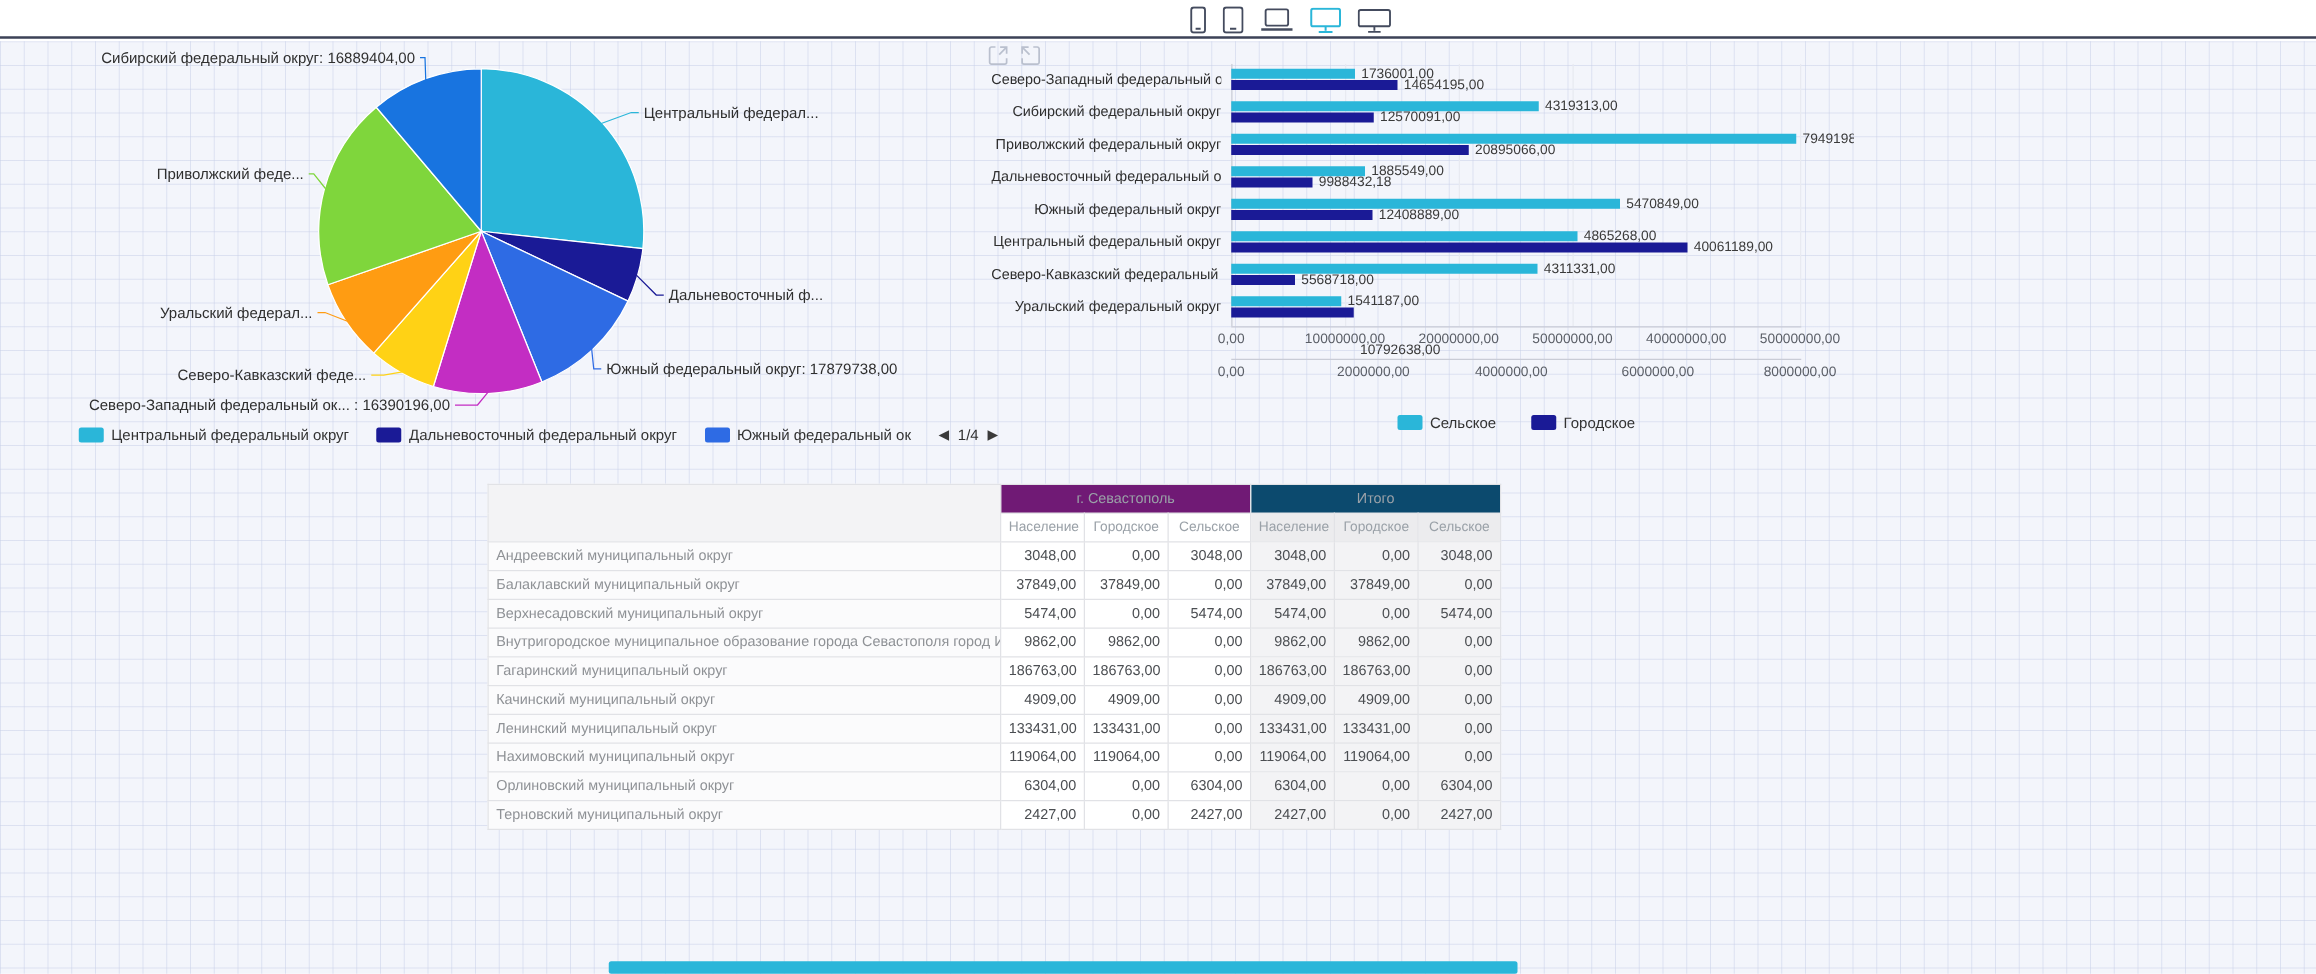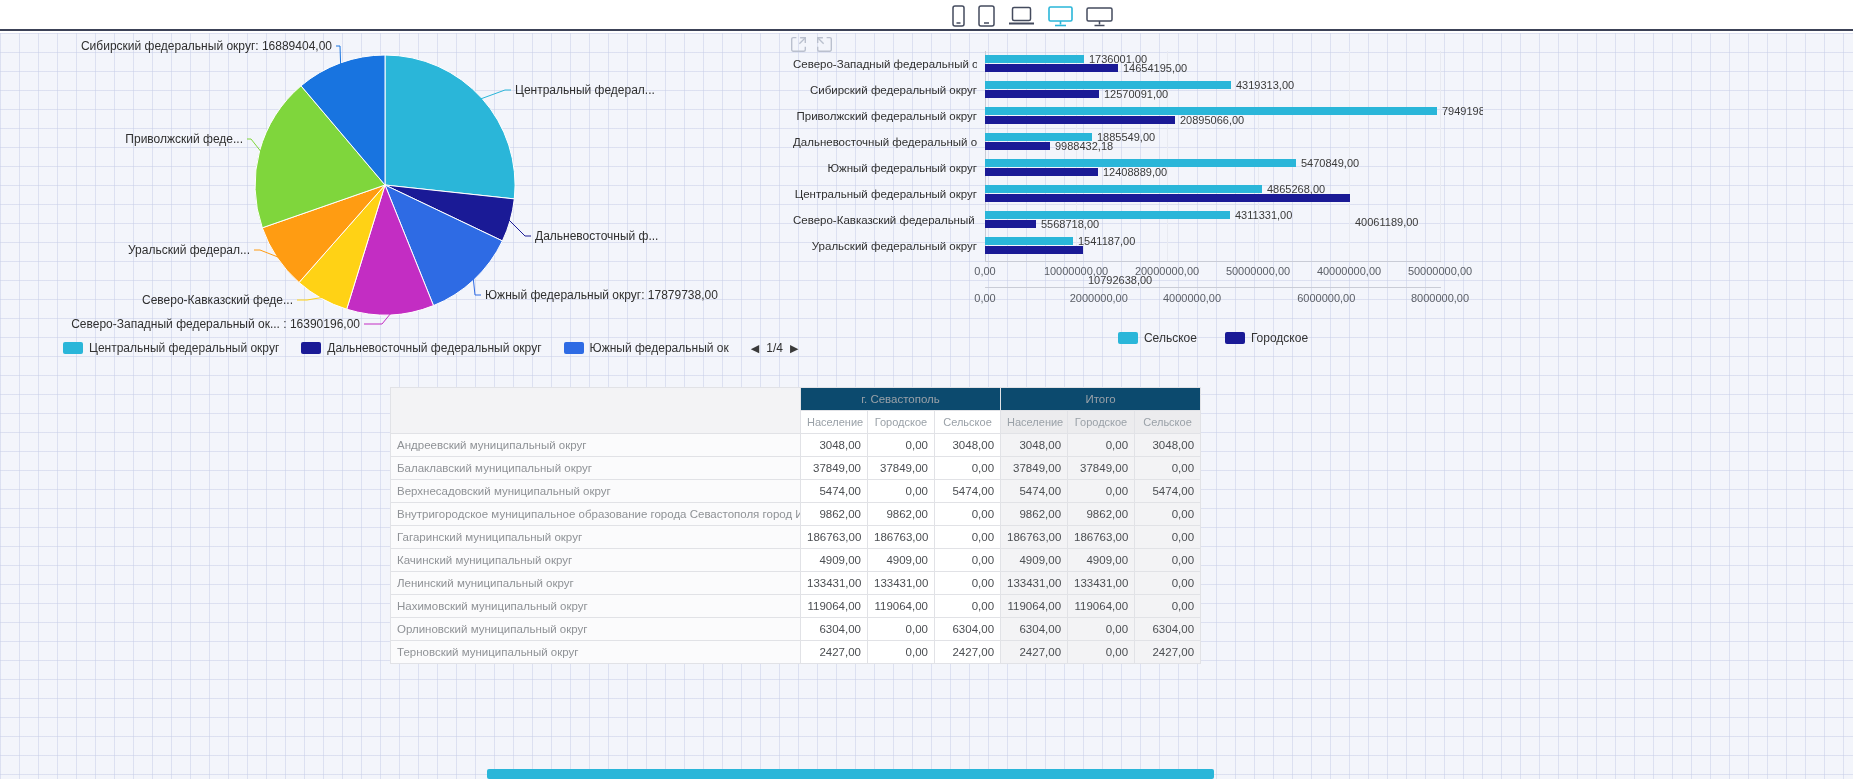--- a/index.html
+++ b/index.html
@@ -69,21 +69,21 @@
 
   
   #table-widget { position:absolute; left:390px; top:354px; }
   #data-table { border-collapse:collapse; table-layout:fixed; width:810px; background:#fff; }
   #data-table th, #data-table td {
     border:1px solid #e1e2e6; height:23px; padding:0 6px;
     font-weight:normal; font-size:11.5px; overflow:hidden; white-space:nowrap;
   }
   #data-table th.corner { background:#f3f3f5; }
   #data-table th.group  { text-align:center; color:#9aa1a8; font-size:11.5px; }
-  #data-table th.g0 { background:#0c4a6e; }
+  #data-table th.g0 { background:#701a75; }
   #data-table th.g1 { background:#0c4a6e; }
   #data-table th.sub { text-align:center; color:#9aa1a8; font-size:11px; }
   #data-table th.s0 { background:#ffffff; }
   #data-table th.s1 { background:#ececee; }
   #data-table td.name { background:#fbfbfc; color:#8f9296; text-align:left; }
   #data-table td.num  { text-align:right; color:#4b4e52; }
   #data-table td.gA { background:#ffffff; }
   #data-table td.gB { background:#f3f3f5; }
 
   
@@ -246,21 +246,21 @@
           <div class="bar" style="left: 192px; top: 4px; width: 311px; background: rgb(42, 182, 217);"></div>
           <span class="bar-val" style="left: 508px; top: 3px;">5470849,00</span>
           <div class="bar" style="left: 192px; top: 13px; width: 113px; background: rgb(26, 26, 150);"></div>
           <span class="bar-val" style="left: 310px; top: 12px;">12408889,00</span>
         </div>
         <div class="bar-row" style="top: 130px;">
           <div class="bar-cat">Центральный федеральный округ</div>
           <div class="bar" style="left: 192px; top: 4px; width: 277px; background: rgb(42, 182, 217);"></div>
           <span class="bar-val" style="left: 474px; top: 3px;">4865268,00</span>
           <div class="bar" style="left: 192px; top: 13px; width: 365px; background: rgb(26, 26, 150);"></div>
-          <span class="bar-val" style="left: 562px; top: 12px; margin-top: 24px;">40061189,00</span>
+          <span class="bar-val" style="left: 562px; top: 12px;">40061189,00</span>
         </div>
         <div class="bar-row" style="top: 156px;">
           <div class="bar-cat">Северо-Кавказский федеральный ...</div>
           <div class="bar" style="left: 192px; top: 4px; width: 245px; background: rgb(42, 182, 217);"></div>
           <span class="bar-val" style="left: 442px; top: 3px;">4311331,00</span>
           <div class="bar" style="left: 192px; top: 13px; width: 51px; background: rgb(26, 26, 150);"></div>
           <span class="bar-val" style="left: 248px; top: 12px;">5568718,00</span>
         </div>
         <div class="bar-row" style="top: 182px;">
           <div class="bar-cat">Уральский федеральный округ</div>
@@ -276,21 +276,21 @@
         <span class="tick-label" style="left: 283px;">10000000,00</span>
         <span class="tick-label" style="left: 374px;">20000000,00</span>
         <span class="tick-label" style="left: 465px;">50000000,00</span>
         <span class="tick-label" style="left: 556px;">40000000,00</span>
         <span class="tick-label" style="left: 647px;">50000000,00</span>
       </div>
     <div class="bar-hline" style="top:236px;"></div>
     <div id="bar-axis-2" class="bar-axis" style="top:241px;">
         <span class="tick-label" style="left: 192px;">0,00</span>
         <span class="tick-label" style="left: 305.75px;">2000000,00</span>
-        <span class="tick-label" style="left: 399px; text-align: center;">4000000,00</span>
+        <span class="tick-label" style="left: 416px; text-align: center;">4000000,00</span>
         <span class="tick-label" style="left: 533.25px;">6000000,00</span>
         <span class="tick-label" style="left: 647px;">8000000,00</span>
       </div>
     <div id="bar-legend">
         <span class="legend-item">
           <span class="legend-swatch" style="background: rgb(42, 182, 217);"></span>
           <span>Сельское</span>
         </span>
         <span class="legend-item">
           <span class="legend-swatch" style="background: rgb(26, 26, 150);"></span>

